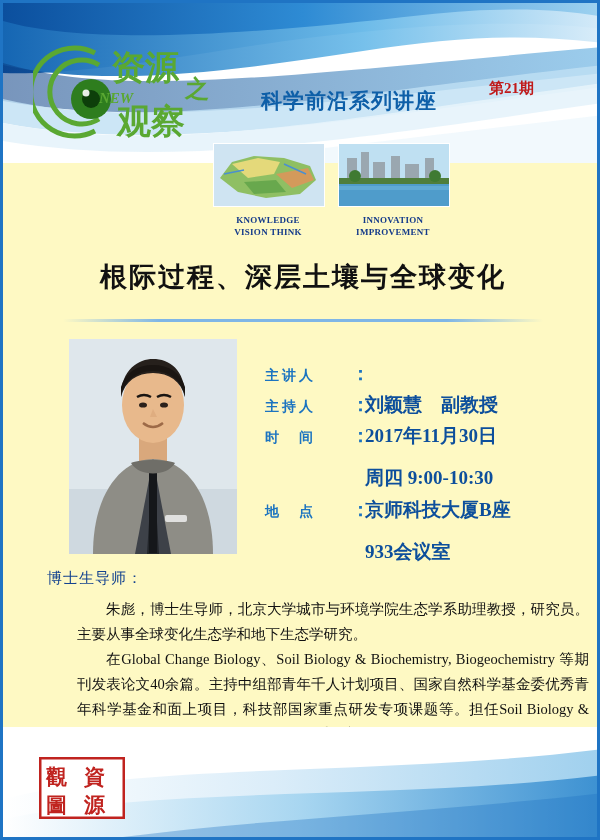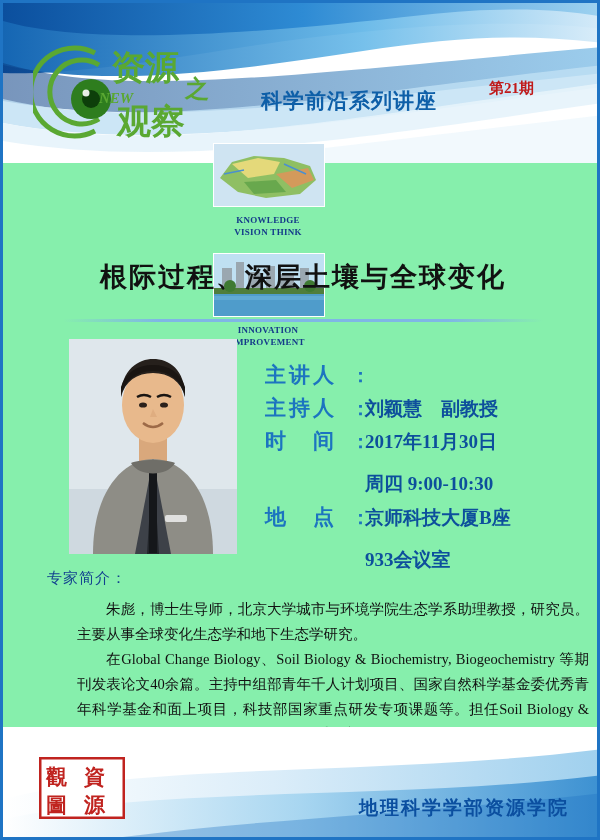--- a/index.html
+++ b/index.html
@@ -12,21 +12,21 @@
     font-family: "Liberation Sans", sans-serif;
     background: #ffffff;
     overflow: hidden;
   }
   .poster {
     position: relative;
     width: 600px;
     height: 840px;
     box-sizing: border-box;
     border: 3px solid #1f74c4;
-    background: #86efac;
+    background: #fef9c3;
     overflow: hidden;
   }
   
   .header {
     position: absolute;
     left: 0; top: 0;
     width: 600px;
     height: 160px;
     overflow: hidden;
   }
@@ -58,21 +58,20 @@
     color: #c01a1a;
     white-space: nowrap;
   }
   
   .photos {
     position: absolute;
     left: 210px; top: 140px;
     width: 360px;
     display: flex;
     gap: 15px;
-    flex-direction: column;
   }
   .photo-cell { width: 110px; }
   .photo {
     width: 110px; height: 62px;
     border: 1px solid #ffffff;
     overflow: hidden;
     position: relative;
   }
   .photo svg { display: block; }
   .photo-cap {
@@ -120,21 +119,21 @@
     font-family: "Liberation Serif", serif;
     color: #1c74c0;
   }
   .info-row {
     display: flex;
     align-items: baseline;
     margin-bottom: 5px;
   }
   .info-label {
     width: 86px;
-    font-size: 21px;
+    font-size: 14px;
     font-weight: bold;
     letter-spacing: 3px;
     white-space: nowrap;
   }
   .info-colon {
     width: 14px;
     font-size: 19px;
     font-weight: bold;
   }
   .info-value {
@@ -355,21 +354,21 @@
 
     <div class="info-row">
       <span class="info-label">地　点</span>
       <span class="info-colon">：</span>
       <span class="info-value">京师科技大厦B座</span>
     </div>
     <div class="info-sub">933会议室</div>
 
   </div>
 
-  <div class="bio-head">专家简介：</div>
+  <div class="bio-head">博士生导师：</div>
   <div class="bio-body">
     <p>朱彪，博士生导师，北京大学城市与环境学院生态学系助理教授，研究员。主要从事全球变化生态学和地下生态学研究。</p>
     <p>在Global Change Biology、Soil Biology &amp; Biochemistry, Biogeochemistry 等期刊发表论文40余篇。主持中组部青年千人计划项目、国家自然科学基金委优秀青年科学基金和面上项目，科技部国家重点研发专项课题等。担任Soil Biology &amp; Biochemistry, Rhizosphere, PeerJ期刊编委，美国生态学会亚洲生态学分会秘书。</p>
   </div>
 
   <div class="footer">
     <svg width="600" height="110" viewBox="0 0 600 110" xmlns="http://www.w3.org/2000/svg">
       <defs>
         <linearGradient id="fg1" x1="0" y1="0" x2="1" y2="0">
           <stop offset="0" stop-color="#ffffff"></stop>
@@ -395,15 +394,14 @@
       <g fill="#c0231f" font-family="Liberation Serif, serif" font-weight="bold" font-size="21">
         <text x="7" y="27">觀</text>
         <text x="45" y="27">資</text>
         <text x="7" y="55">圖</text>
         <text x="45" y="55">源</text>
       </g>
       <rect x="42" y="3" width="2" height="56" fill="#ffffff" opacity="0.0"></rect>
     </svg>
   </div>
 
-  <div class="org">地理科学学部资源学院</div>
 
 </div>
 
 </body></html>

